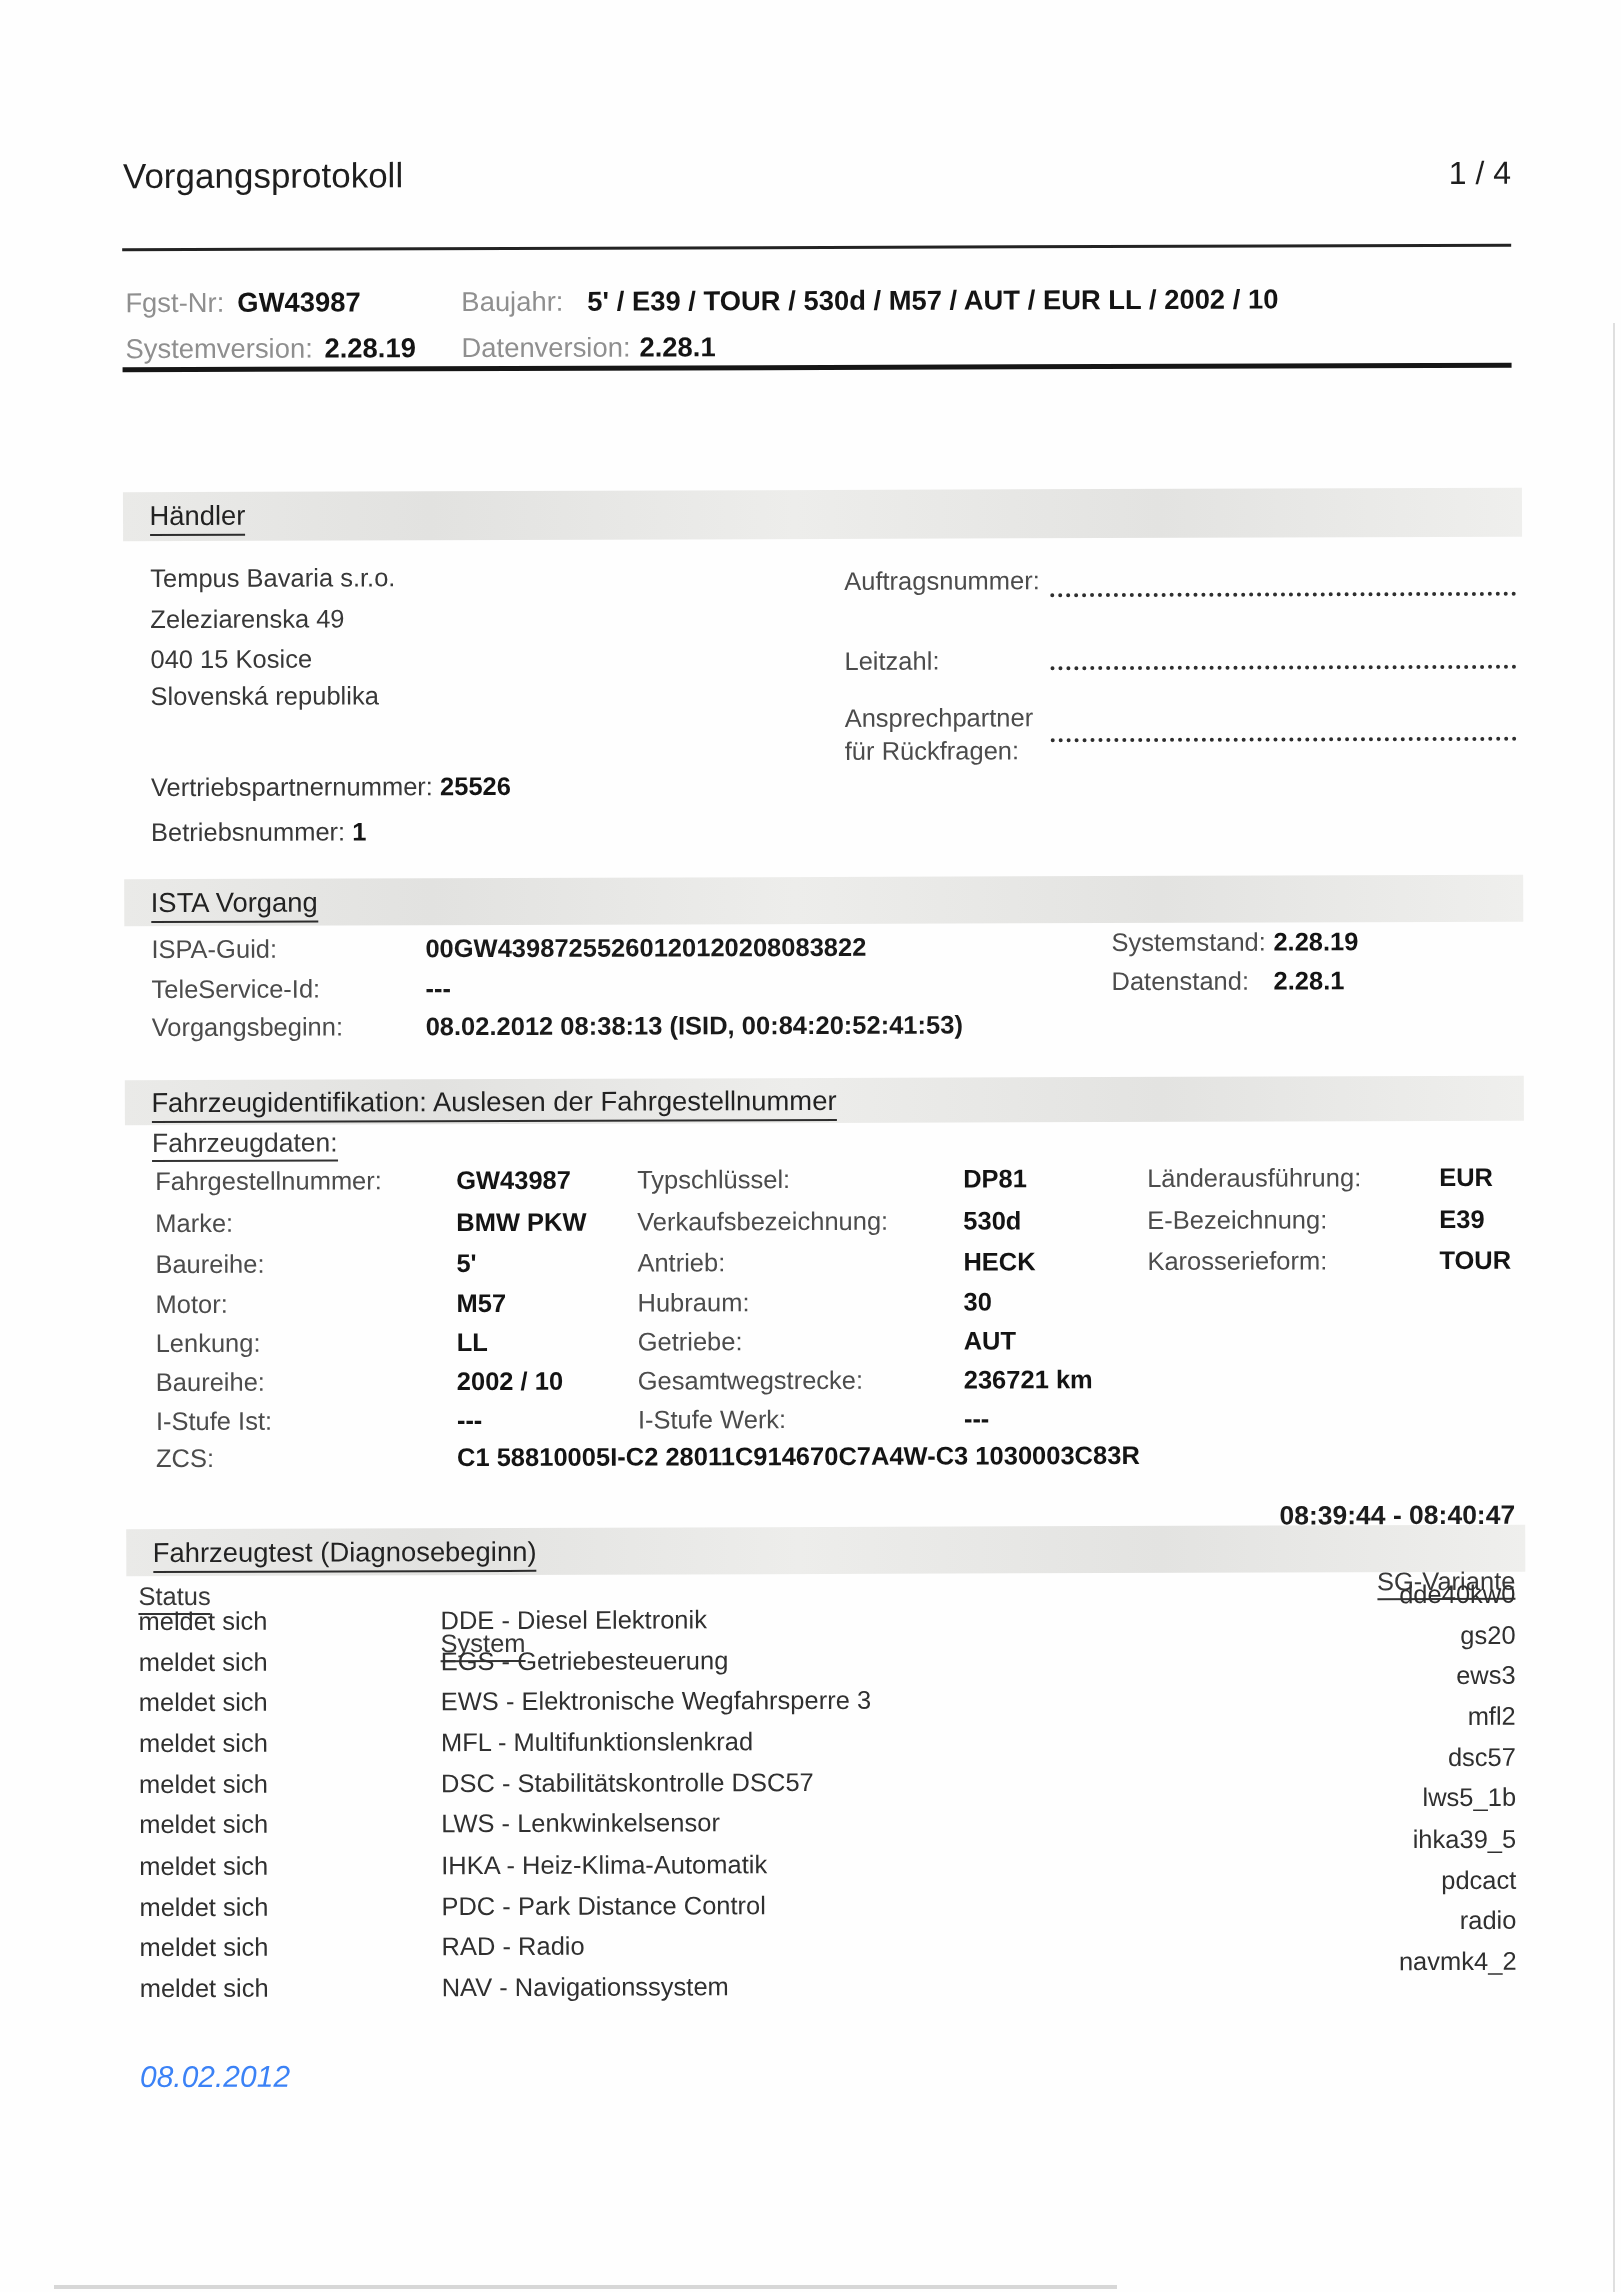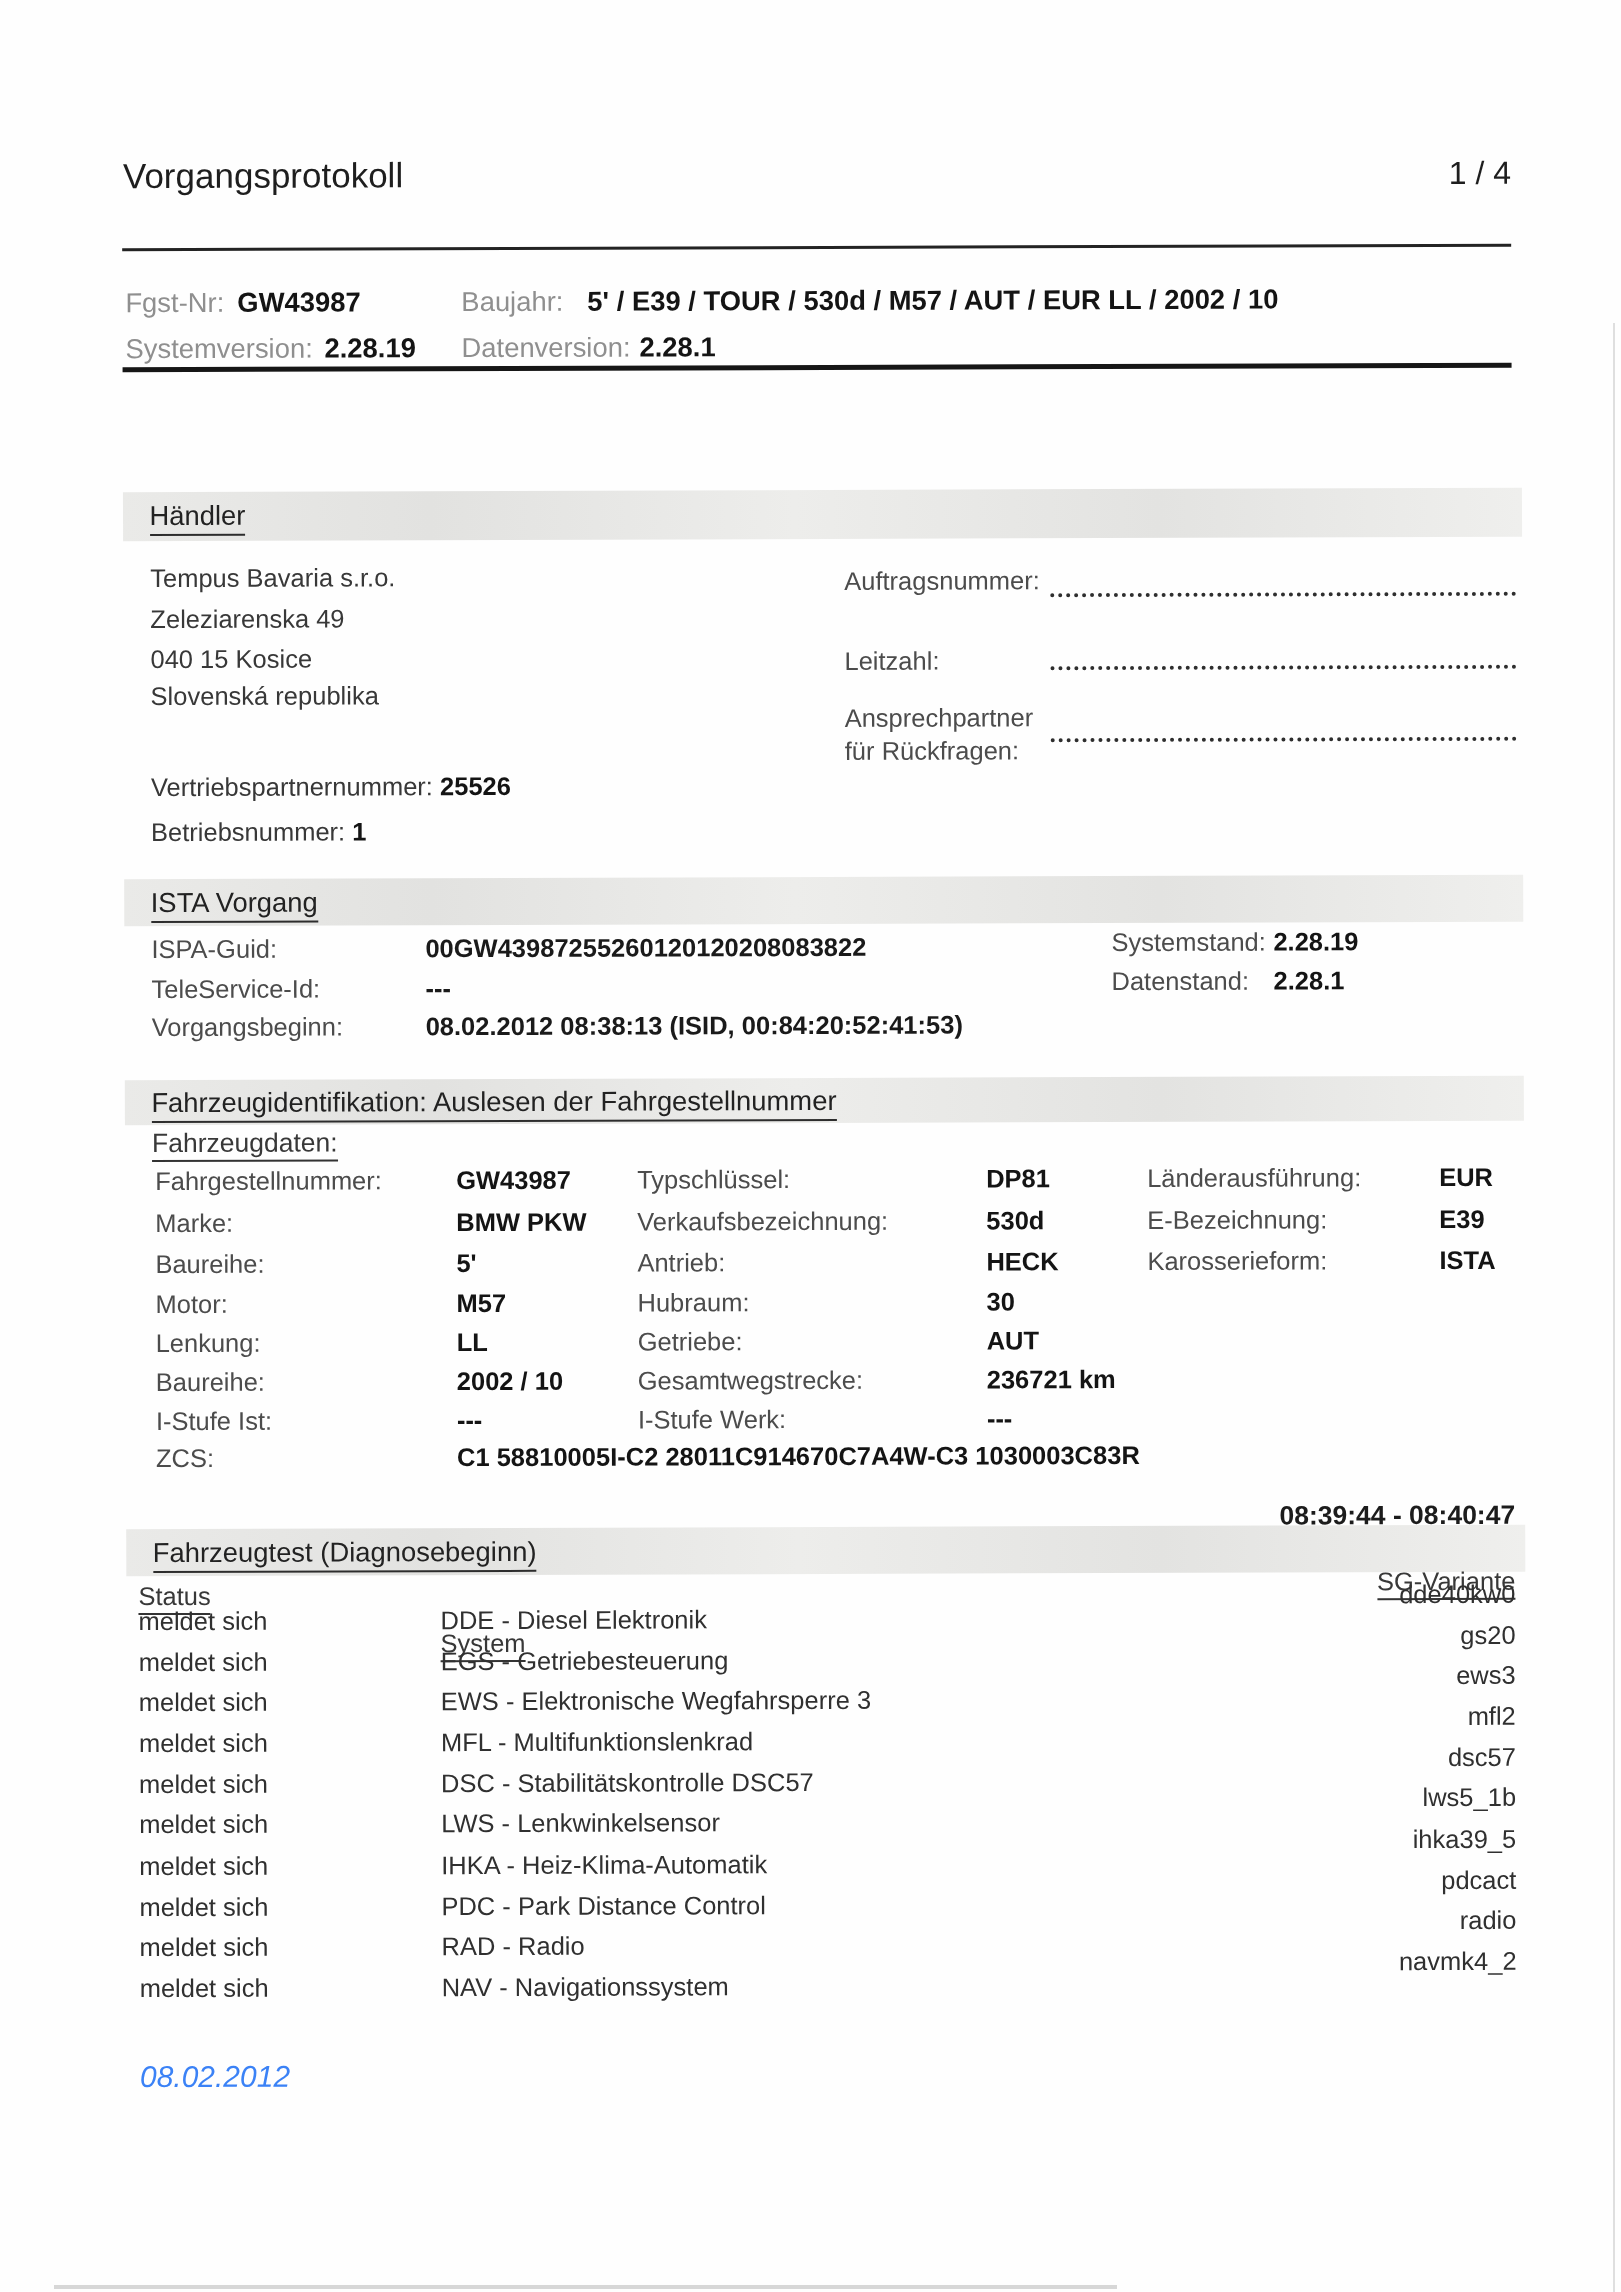--- a/index.html
+++ b/index.html
@@ -26,21 +26,21 @@
   .bar-title{
     position:absolute;left:26.5px;top:7.8px;font-size:27.4px;color:#222222;
     border-bottom:2px solid #2d2d2d;padding-bottom:2px;white-space:nowrap;
   }
   .dots{position:absolute;width:466px;height:0;border-bottom:4.9px dotted #2e2e2e;}
   .ul{border-bottom:2px solid #333333;padding-bottom:2px;display:inline-block;}
   
   .fd-row{position:absolute;left:0;width:1621px;height:31px;}
   .fd-row span{position:absolute;white-space:nowrap;font-size:25.5px;}
   .fd-c1l{left:155px;}  .fd-c1v{left:456px;}
-  .fd-c2l{left:637px;}  .fd-c2v{left:963px;margin-left:23px;}
+  .fd-c2l{left:637px;}  .fd-c2v{left:963px;}
   .fd-c3l{left:1147px;} .fd-c3v{left:1439px;}
   
   .ft-row{position:absolute;left:0;width:1621px;height:31px;}
   .ft-row span{position:absolute;white-space:nowrap;font-size:25.5px;color:#303030;}
   .ft-status{left:137px;}
   .ft-system{left:439px;}
   .ft-var{right:107px;top:-23.5px;color:#2d2d2d;}
   .artifact-right{position:absolute;left:1613px;top:323px;width:2px;height:1969px;background:#d9d9d9;opacity:.85;}
   .artifact-bottom{position:absolute;left:54px;top:2285px;width:1063px;height:3.9px;background:#a8a8a8;opacity:.45;}
 </style>
@@ -132,21 +132,21 @@
     <span class="fd-c2v val">530d</span>
     <span class="fd-c3l slabel">E-Bezeichnung:</span>
     <span class="fd-c3v val">E39</span>
   </div>
   <div class="fd-row" style="top:1248px;">
     <span class="fd-c1l slabel">Baureihe:</span>
     <span class="fd-c1v val">5'</span>
     <span class="fd-c2l slabel">Antrieb:</span>
     <span class="fd-c2v val">HECK</span>
     <span class="fd-c3l slabel">Karosserieform:</span>
-    <span class="fd-c3v val">ISTA</span>
+    <span class="fd-c3v val">TOUR</span>
   </div>
   <div class="fd-row" style="top:1288px;">
     <span class="fd-c1l slabel">Motor:</span>
     <span class="fd-c1v val">M57</span>
     <span class="fd-c2l slabel">Hubraum:</span>
     <span class="fd-c2v val">30</span>
   </div>
   <div class="fd-row" style="top:1327px;">
     <span class="fd-c1l slabel">Lenkung:</span>
     <span class="fd-c1v val">LL</span>

